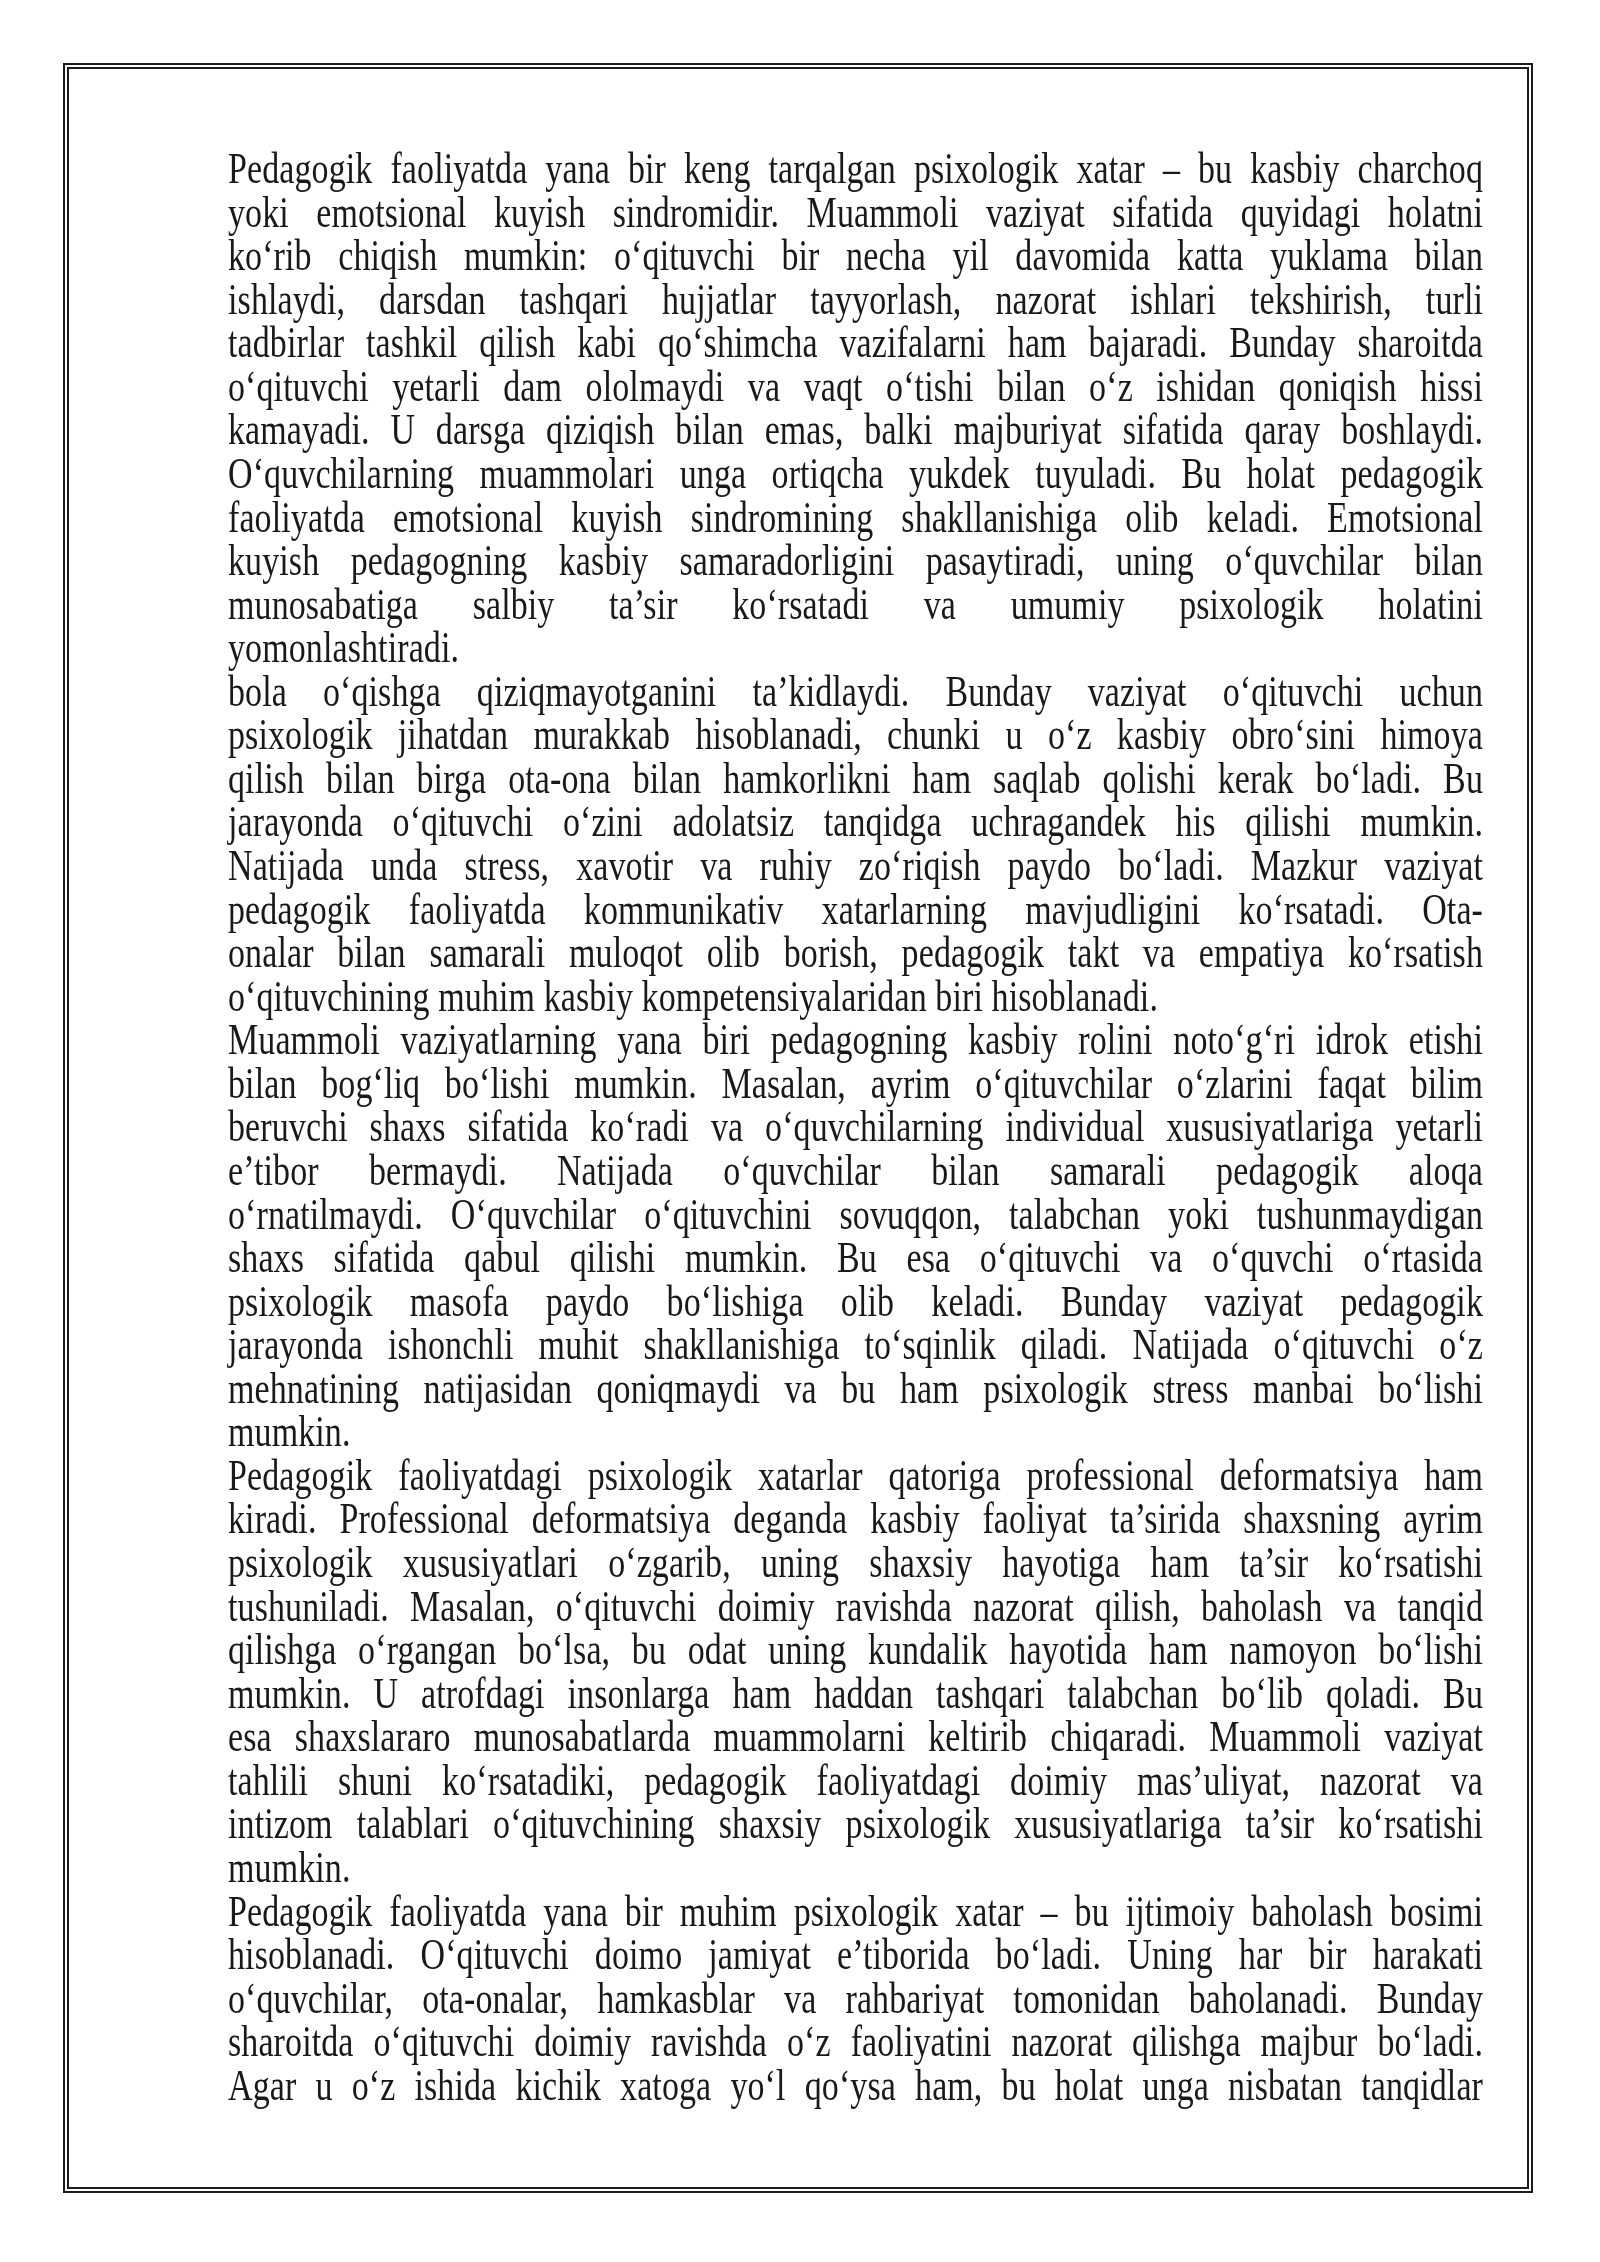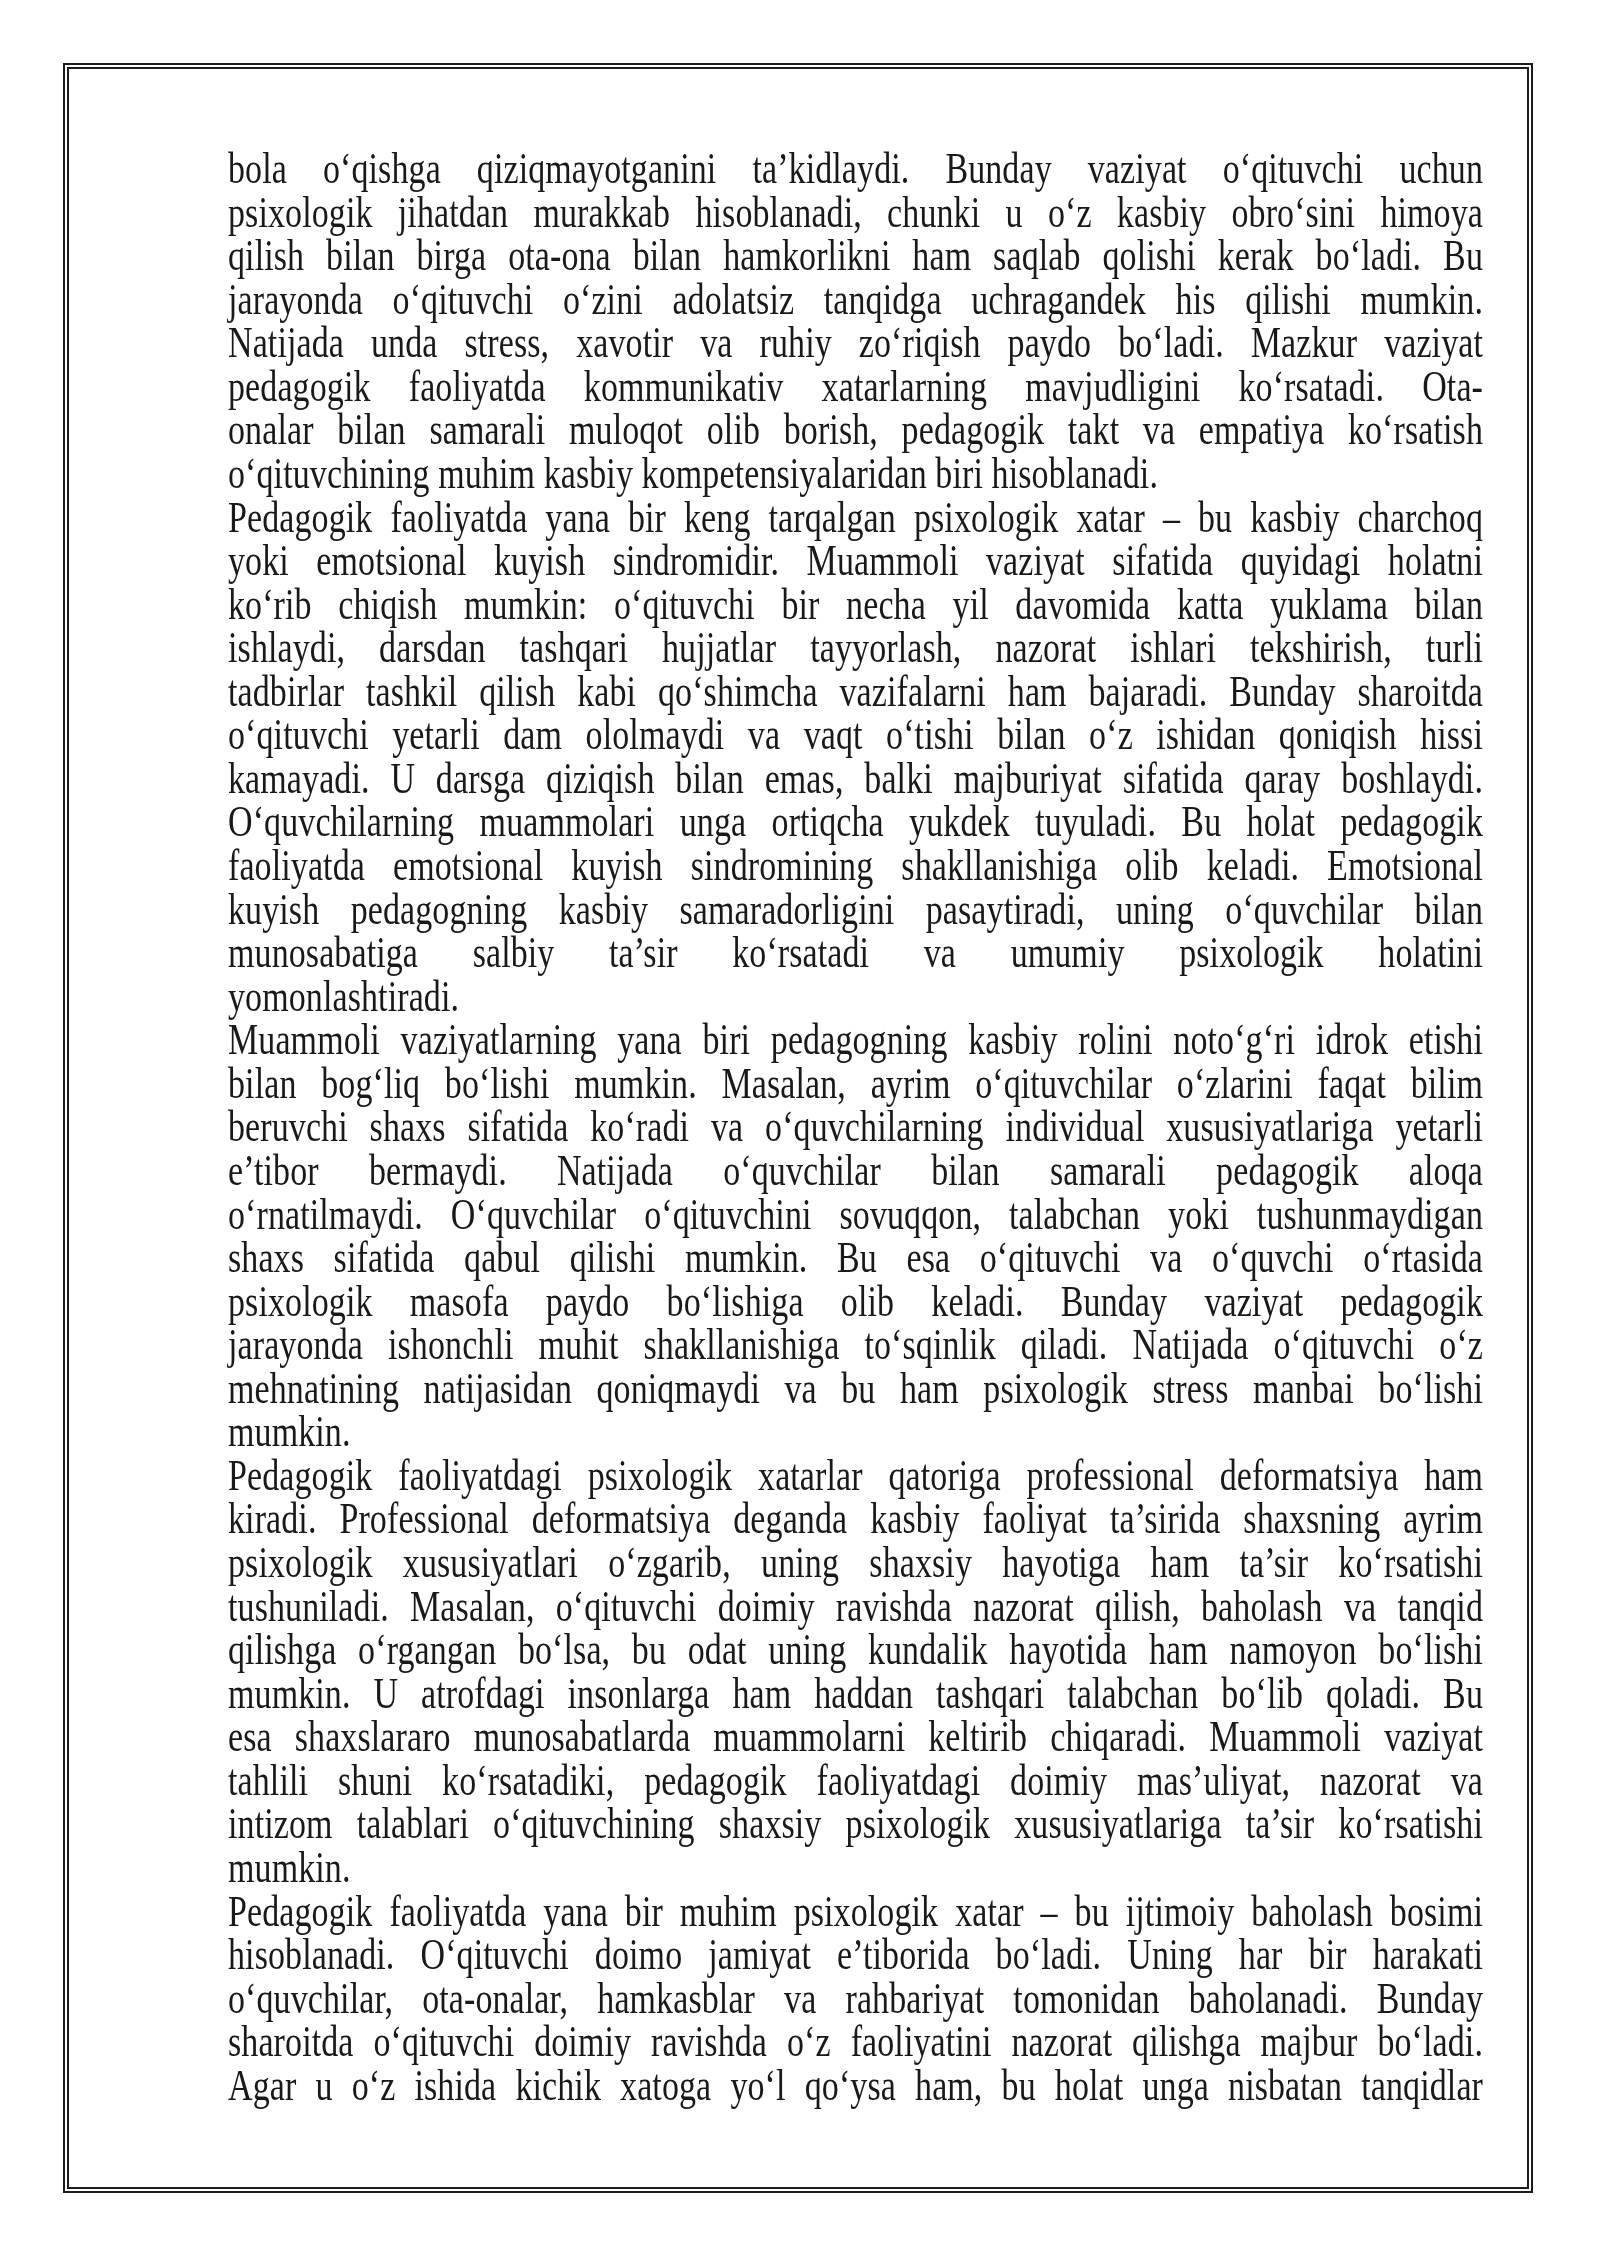--- a/index.html
+++ b/index.html
@@ -61,42 +61,42 @@
   }
 </style>
 </head>
 <body style="background: rgb(255, 255, 255);">
 
 <div class="page" style="color: rgb(25, 25, 25);">
   <div class="frame-outer" style="border-color: rgb(28, 28, 28);">
     <div class="frame-inner" style="border-color: rgb(28, 28, 28);">
       <div class="text-body">
           <div class="para">
-            <div class="line">bola o‘qishga qiziqmayotganini ta’kidlaydi. Bunday vaziyat o‘qituvchi uchun</div>
-            <div class="line">psixologik jihatdan murakkab hisoblanadi, chunki u o‘z kasbiy obro‘sini himoya</div>
-            <div class="line">qilish bilan birga ota-ona bilan hamkorlikni ham saqlab qolishi kerak bo‘ladi. Bu</div>
-            <div class="line">jarayonda o‘qituvchi o‘zini adolatsiz tanqidga uchragandek his qilishi mumkin.</div>
-            <div class="line">Natijada unda stress, xavotir va ruhiy zo‘riqish paydo bo‘ladi. Mazkur vaziyat</div>
-            <div class="line">pedagogik faoliyatda kommunikativ xatarlarning mavjudligini ko‘rsatadi. Ota-</div>
-            <div class="line">onalar bilan samarali muloqot olib borish, pedagogik takt va empatiya ko‘rsatish</div>
-            <div class="line flush">o‘qituvchining muhim kasbiy kompetensiyalaridan biri hisoblanadi.</div>
-          </div>
-          <div class="para">
             <div class="line">Pedagogik faoliyatda yana bir keng tarqalgan psixologik xatar – bu kasbiy charchoq</div>
             <div class="line">yoki emotsional kuyish sindromidir. Muammoli vaziyat sifatida quyidagi holatni</div>
             <div class="line">ko‘rib chiqish mumkin: o‘qituvchi bir necha yil davomida katta yuklama bilan</div>
             <div class="line">ishlaydi, darsdan tashqari hujjatlar tayyorlash, nazorat ishlari tekshirish, turli</div>
             <div class="line">tadbirlar tashkil qilish kabi qo‘shimcha vazifalarni ham bajaradi. Bunday sharoitda</div>
             <div class="line">o‘qituvchi yetarli dam ololmaydi va vaqt o‘tishi bilan o‘z ishidan qoniqish hissi</div>
             <div class="line">kamayadi. U darsga qiziqish bilan emas, balki majburiyat sifatida qaray boshlaydi.</div>
             <div class="line">O‘quvchilarning muammolari unga ortiqcha yukdek tuyuladi. Bu holat pedagogik</div>
             <div class="line">faoliyatda emotsional kuyish sindromining shakllanishiga olib keladi. Emotsional</div>
             <div class="line">kuyish pedagogning kasbiy samaradorligini pasaytiradi, uning o‘quvchilar bilan</div>
             <div class="line">munosabatiga salbiy ta’sir ko‘rsatadi va umumiy psixologik holatini</div>
             <div class="line flush">yomonlashtiradi.</div>
+          </div>
+          <div class="para">
+            <div class="line">bola o‘qishga qiziqmayotganini ta’kidlaydi. Bunday vaziyat o‘qituvchi uchun</div>
+            <div class="line">psixologik jihatdan murakkab hisoblanadi, chunki u o‘z kasbiy obro‘sini himoya</div>
+            <div class="line">qilish bilan birga ota-ona bilan hamkorlikni ham saqlab qolishi kerak bo‘ladi. Bu</div>
+            <div class="line">jarayonda o‘qituvchi o‘zini adolatsiz tanqidga uchragandek his qilishi mumkin.</div>
+            <div class="line">Natijada unda stress, xavotir va ruhiy zo‘riqish paydo bo‘ladi. Mazkur vaziyat</div>
+            <div class="line">pedagogik faoliyatda kommunikativ xatarlarning mavjudligini ko‘rsatadi. Ota-</div>
+            <div class="line">onalar bilan samarali muloqot olib borish, pedagogik takt va empatiya ko‘rsatish</div>
+            <div class="line flush">o‘qituvchining muhim kasbiy kompetensiyalaridan biri hisoblanadi.</div>
           </div>
           <div class="para">
             <div class="line">Muammoli vaziyatlarning yana biri pedagogning kasbiy rolini noto‘g‘ri idrok etishi</div>
             <div class="line">bilan bog‘liq bo‘lishi mumkin. Masalan, ayrim o‘qituvchilar o‘zlarini faqat bilim</div>
             <div class="line">beruvchi shaxs sifatida ko‘radi va o‘quvchilarning individual xususiyatlariga yetarli</div>
             <div class="line">e’tibor bermaydi. Natijada o‘quvchilar bilan samarali pedagogik aloqa</div>
             <div class="line">o‘rnatilmaydi. O‘quvchilar o‘qituvchini sovuqqon, talabchan yoki tushunmaydigan</div>
             <div class="line">shaxs sifatida qabul qilishi mumkin. Bu esa o‘qituvchi va o‘quvchi o‘rtasida</div>
             <div class="line">psixologik masofa paydo bo‘lishiga olib keladi. Bunday vaziyat pedagogik</div>
             <div class="line">jarayonda ishonchli muhit shakllanishiga to‘sqinlik qiladi. Natijada o‘qituvchi o‘z</div>

